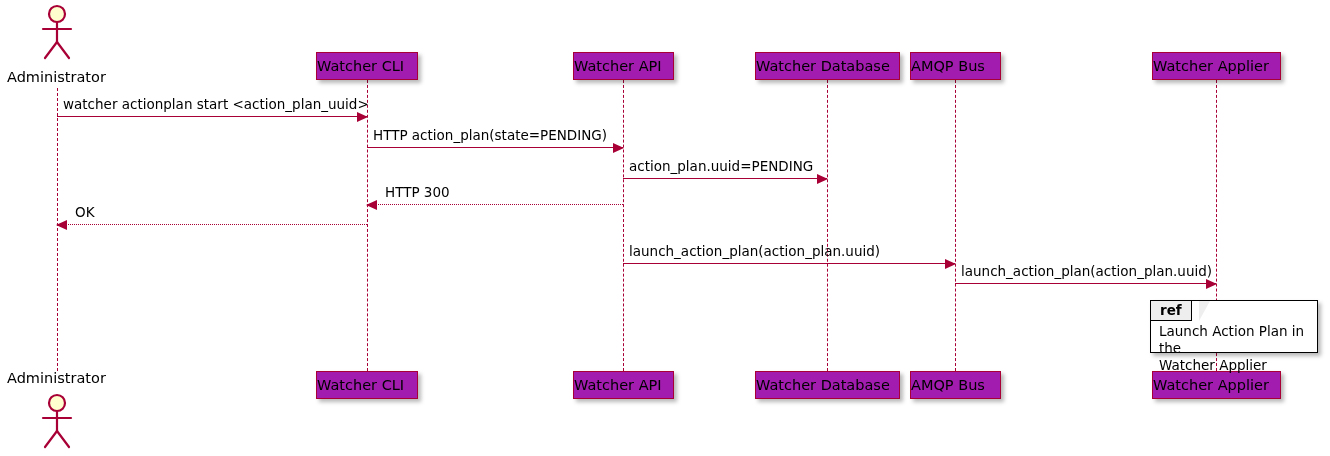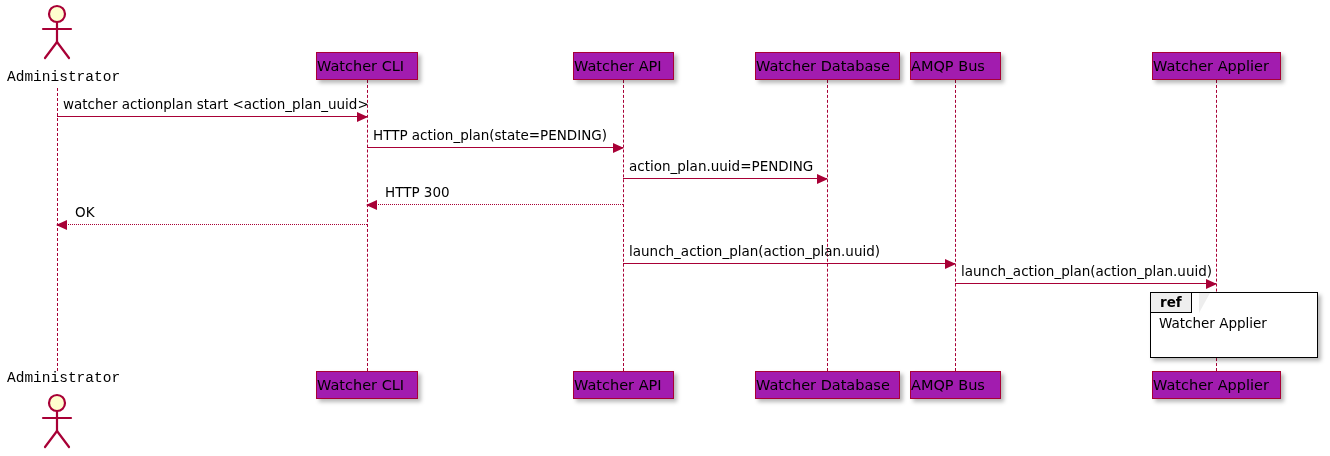--- a/index.html
+++ b/index.html
@@ -33,21 +33,20 @@
   }
 
   
   .actor{position:absolute;width:46px;height:56px;}
   .actor svg{display:block;}
   .actor-label{
     position:absolute;
     font-size:14.5px;
     color:#000000;
     white-space:nowrap;
-    font-family:Liberation Mono, monospace;
   }
 
   
   .msg{position:absolute;height:0;}
   .msg .line{
     position:absolute;left:0;top:0;width:100%;height:0;
     border-top:1.5px solid #A80036;
   }
   .msg.dashed .line{border-top:1.5px dotted #A80036;}
   .msg .head{position:absolute;top:-4.5px;width:0;height:0;}
@@ -192,21 +191,22 @@
     <div class="head"></div>
     <div class="label">launch_action_plan(action_plan.uuid)</div>
   </div>
 
   <div class="msg right" style="left:955px;top:283px;width:261px;">
     <div class="line"></div>
     <div class="head"></div>
     <div class="label">launch_action_plan(action_plan.uuid)</div>
   </div>
 
-  <div class="ref" style="left:1150px;top:292px;width:168px;height:66px;">
+  <div class="ref" style="left:1150px;top:300px;width:168px;height:53px;">
     <div class="ref-tab">ref</div>
     <div class="ref-tab-cut" style="left:48px;"></div>
     <div class="ref-body">
+      <div>Launch Action Plan in the</div>
       <div>Watcher Applier</div>
     </div>
   </div>
 
 </div>
 
 </body></html>

